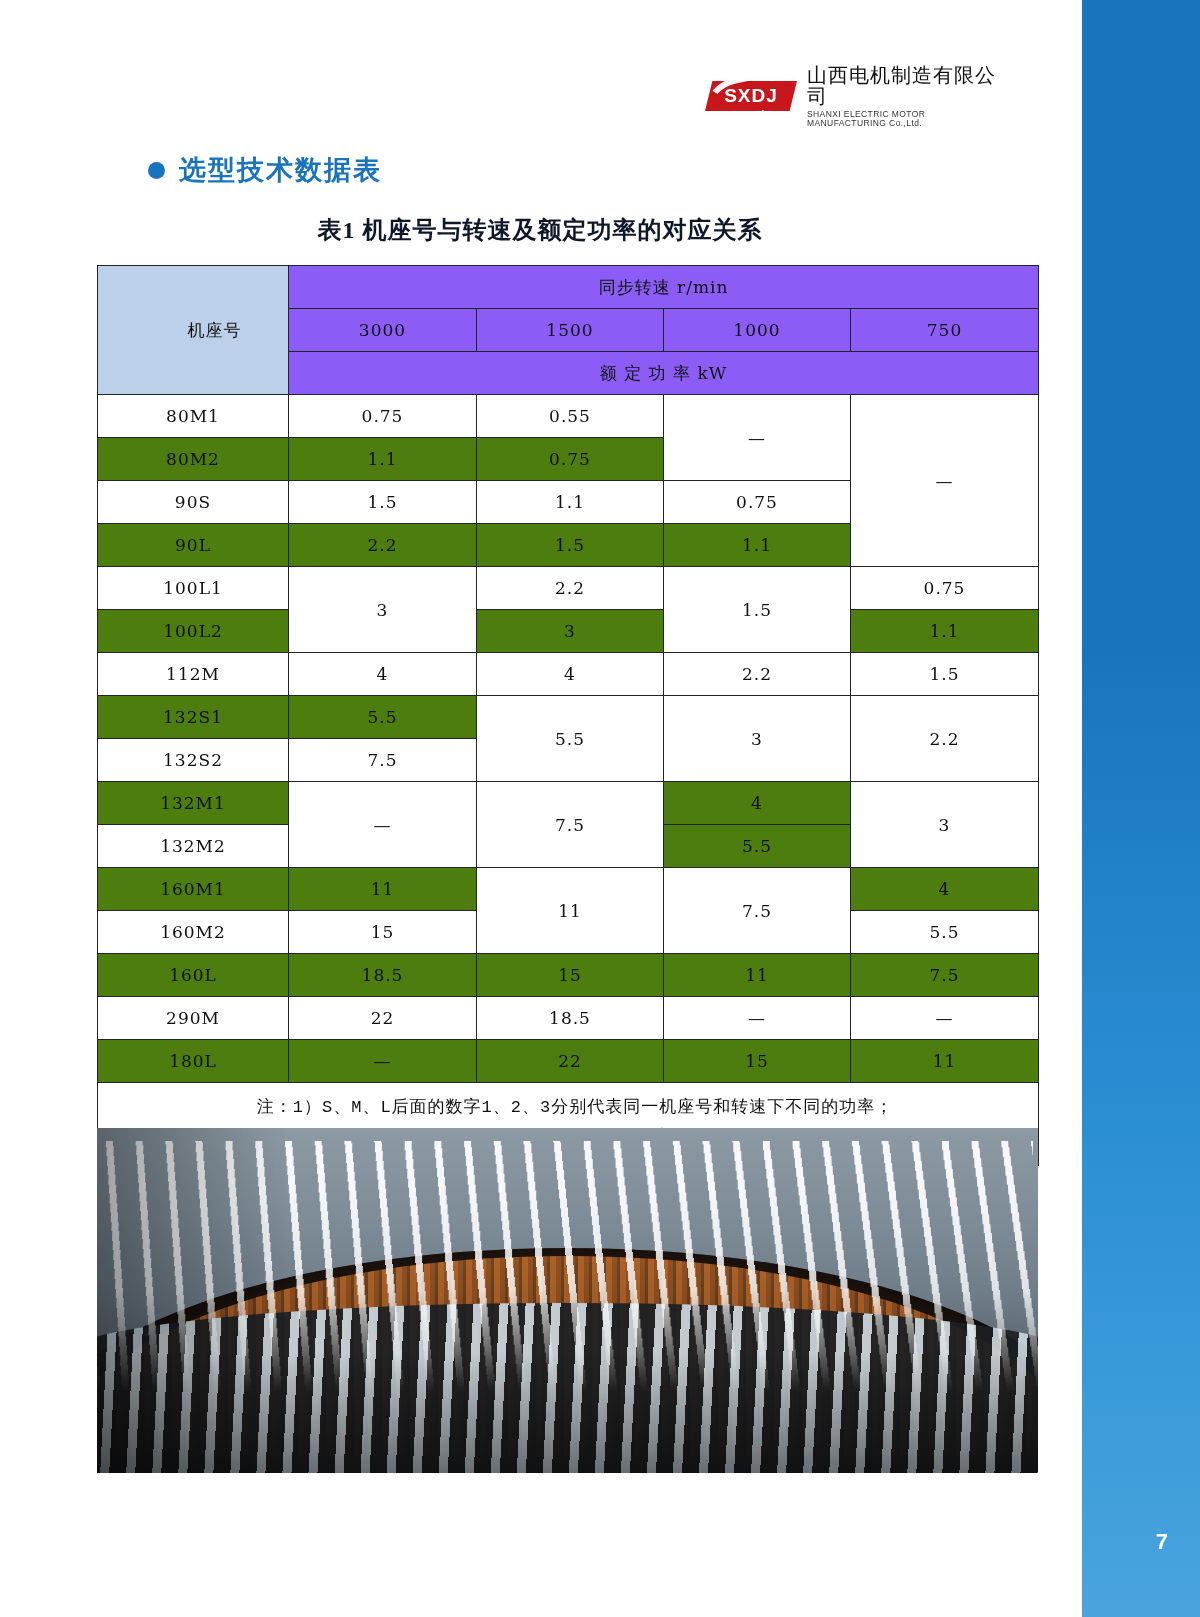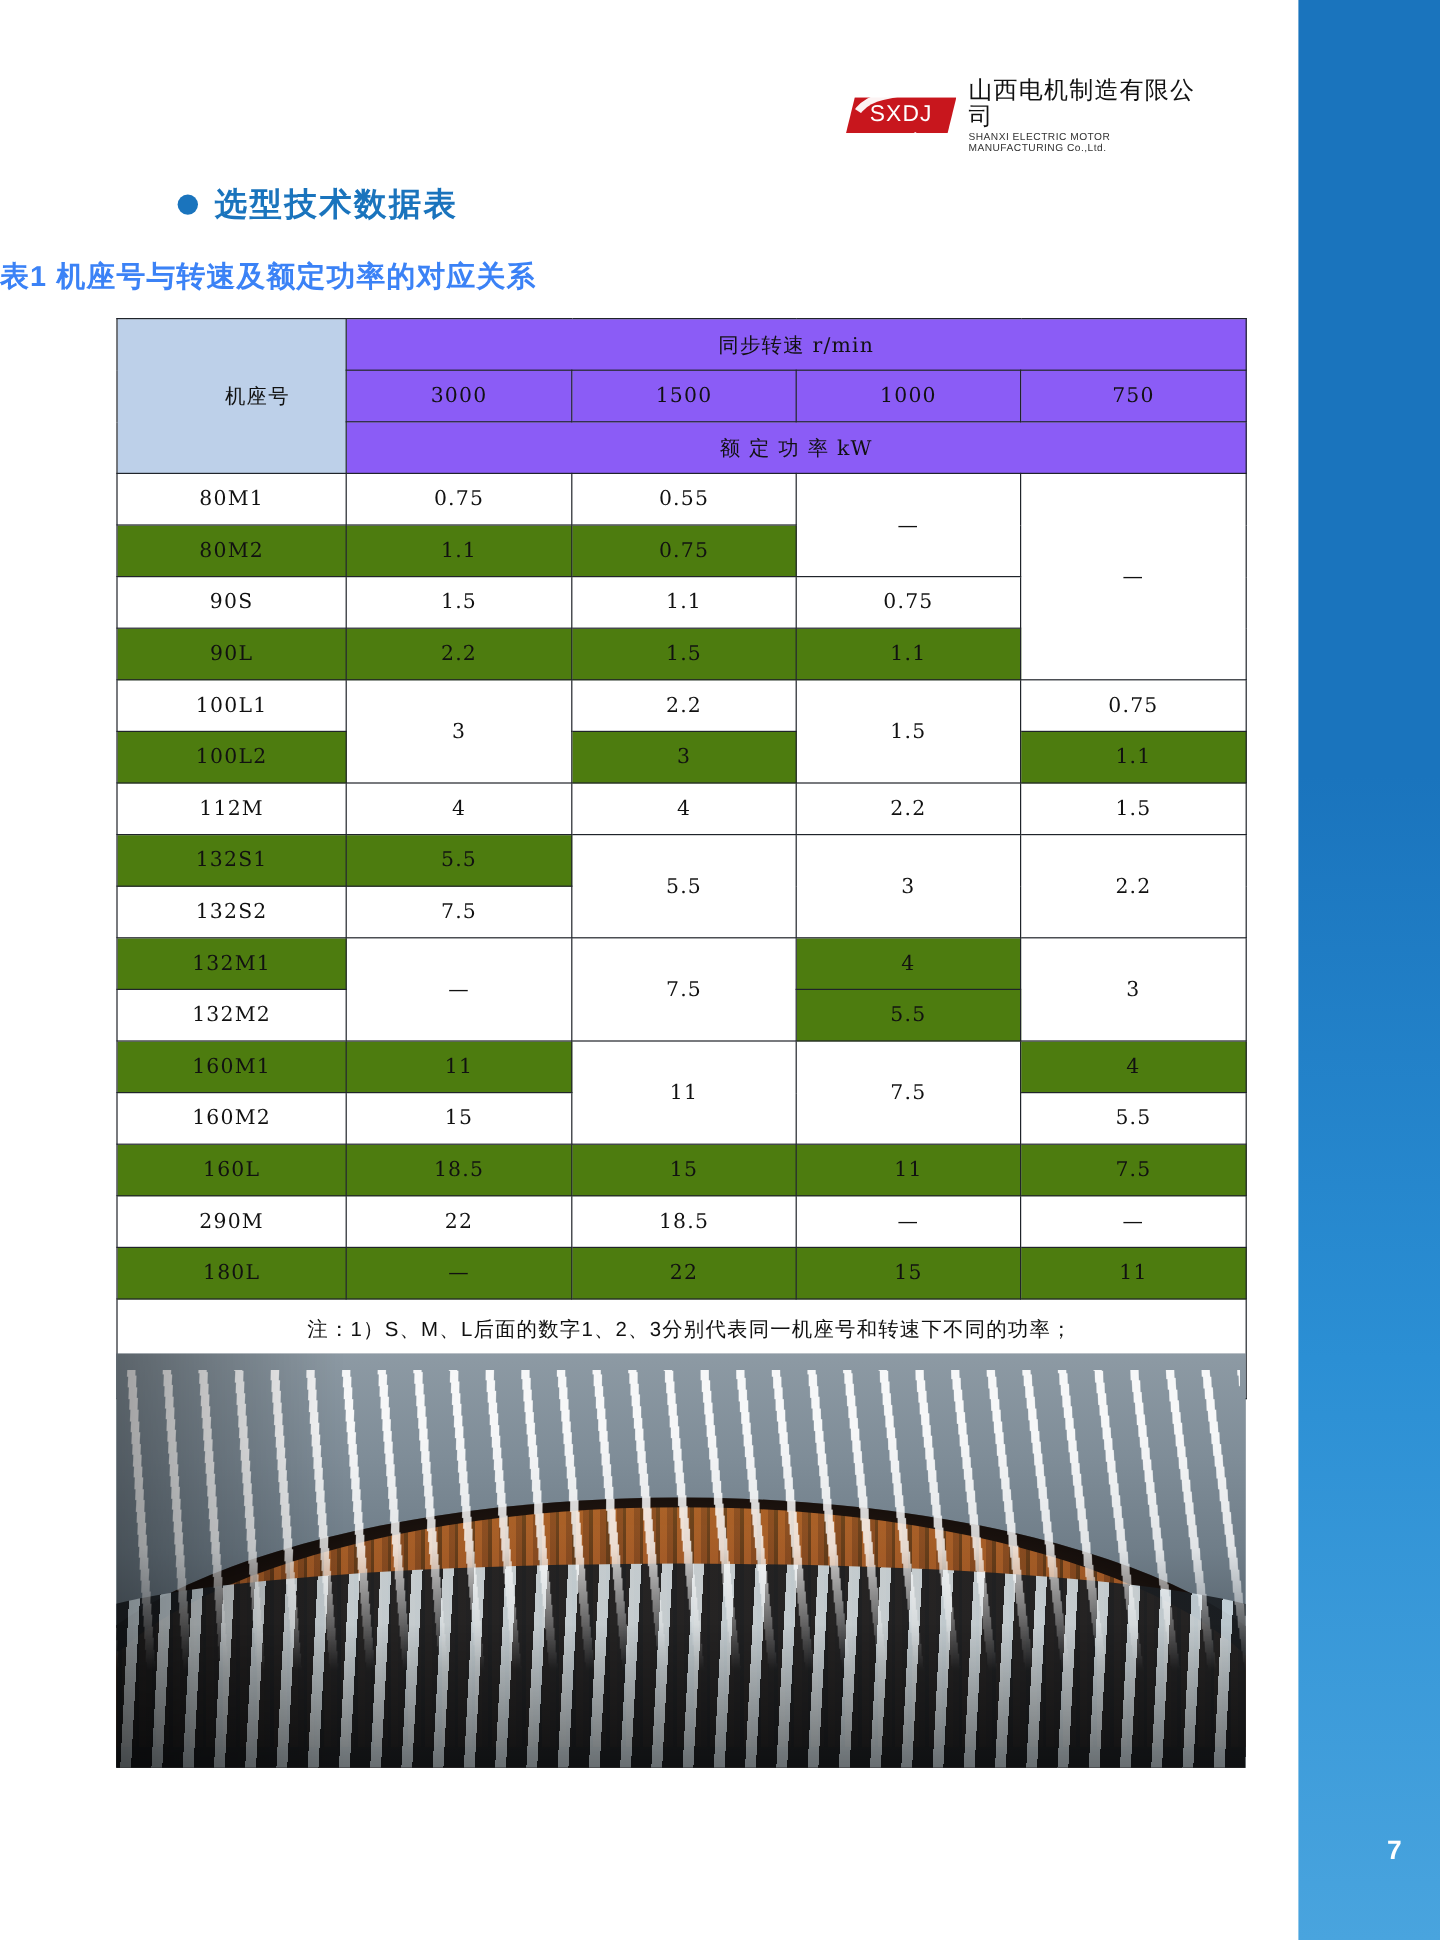--- a/index.html
+++ b/index.html
@@ -60,21 +60,21 @@
     width: 92px; height: 30px;
     background: #c8161d;
     clip-path: polygon(8% 0%, 100% 0%, 92% 100%, 0% 100%);
   }
   .logo-mark .sx {
     position: absolute;
     left: 7px; top: 9px;
     width: 78px; height: 24px;
     color: #ffffff;
     font-family: "Liberation Sans", sans-serif;
-    font-weight: normal;
+    font-weight: bold;
     font-size: 19px;
     letter-spacing: 1px;
     text-align: center;
     line-height: 24px;
     z-index: 3;
   }
   .logo-mark .swoosh {
     position: absolute;
     left: 2px; top: 2px;
     width: 54px; height: 38px;
@@ -122,24 +122,25 @@
     font-size: 27px;
     font-weight: bold;
     color: #1a74bd;
     letter-spacing: 2px;
   }
   
   .table-caption {
     position: absolute;
     left: 0; top: 214px;
     width: 1080px;
-    font-family: Liberation Sans, sans-serif;
+    text-align: center;
+    font-family: Liberation Serif, serif;
     font-size: 24px;
     font-weight: bold;
-    color: #3b82f6;
+    color: #0f172a;
     letter-spacing: 1px;
   }
   
   .tbl-wrap {
     position: absolute;
     left: 97px;
     top: 265px;
     width: 941px;
   }
   table.spec {
@@ -172,21 +173,21 @@
   }
   td.white {
     background: #ffffff;
   }
   .dash {
     font-size: 19px;
   }
   .notes-cell {
     text-align: center;
     padding: 10px 0 12px 14px;
-    font-family: Liberation Sans, sans-serif;
+    font-family: Liberation Mono, monospace;
     font-size: 16px;
     line-height: 1.75;
     background: #ffffff;
     height: auto !important;
   }
   .notes-cell div { white-space: nowrap; }
   .note-2 { padding-left: 22px; }
   
   .photo {
     position: absolute;

